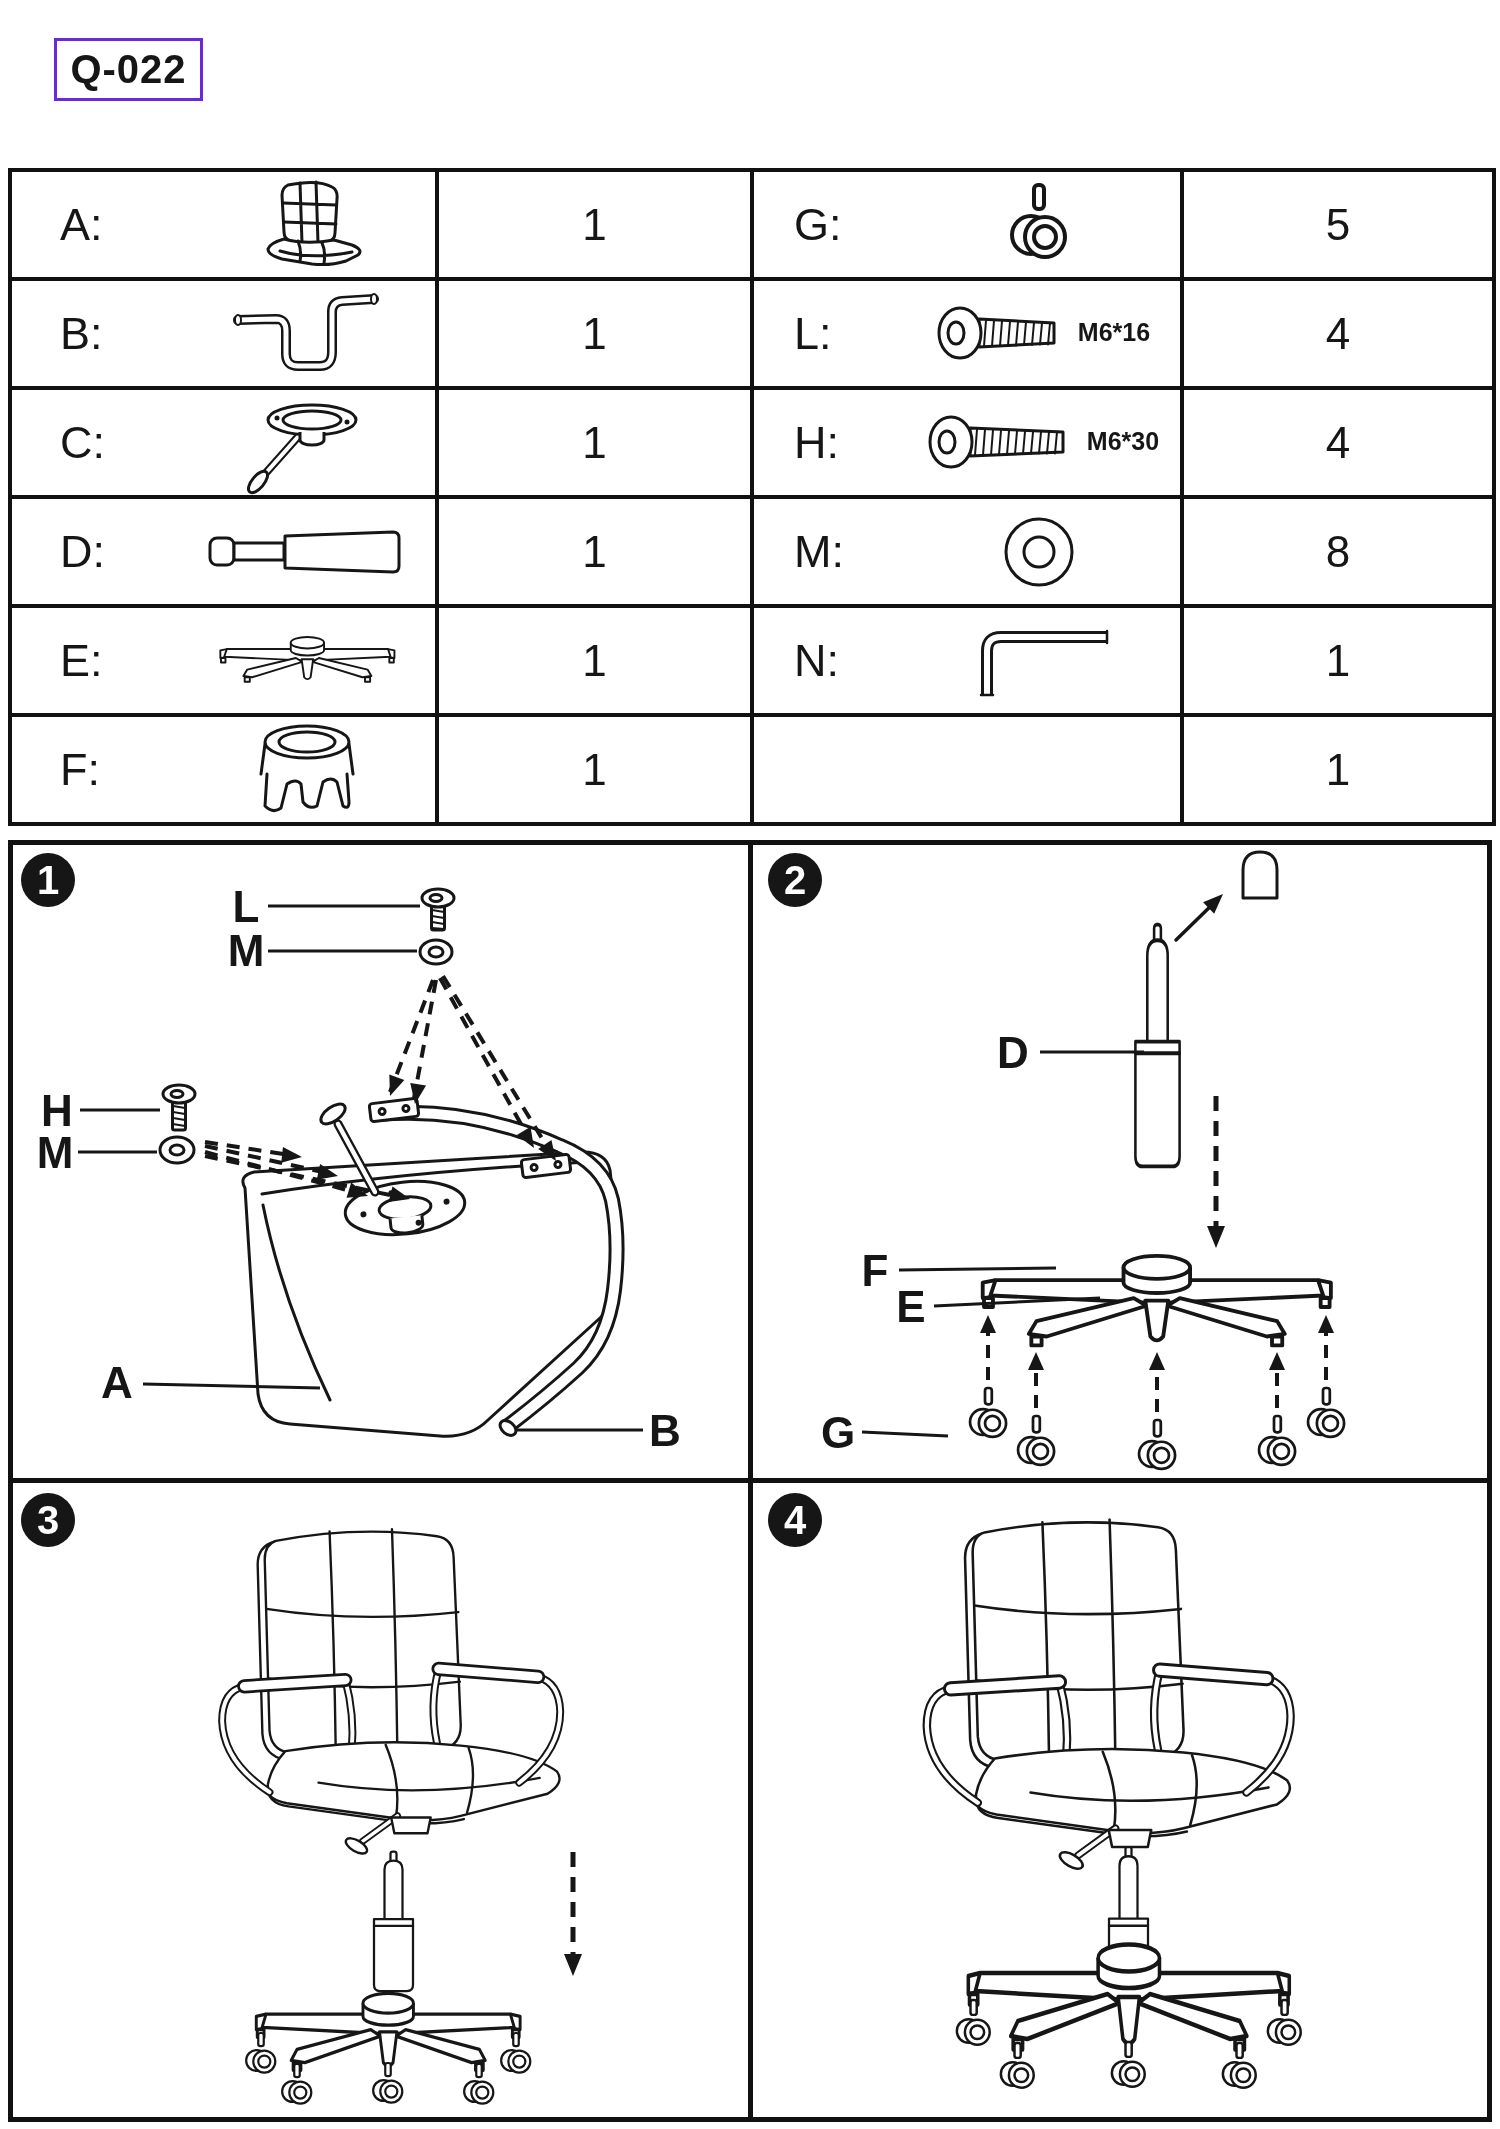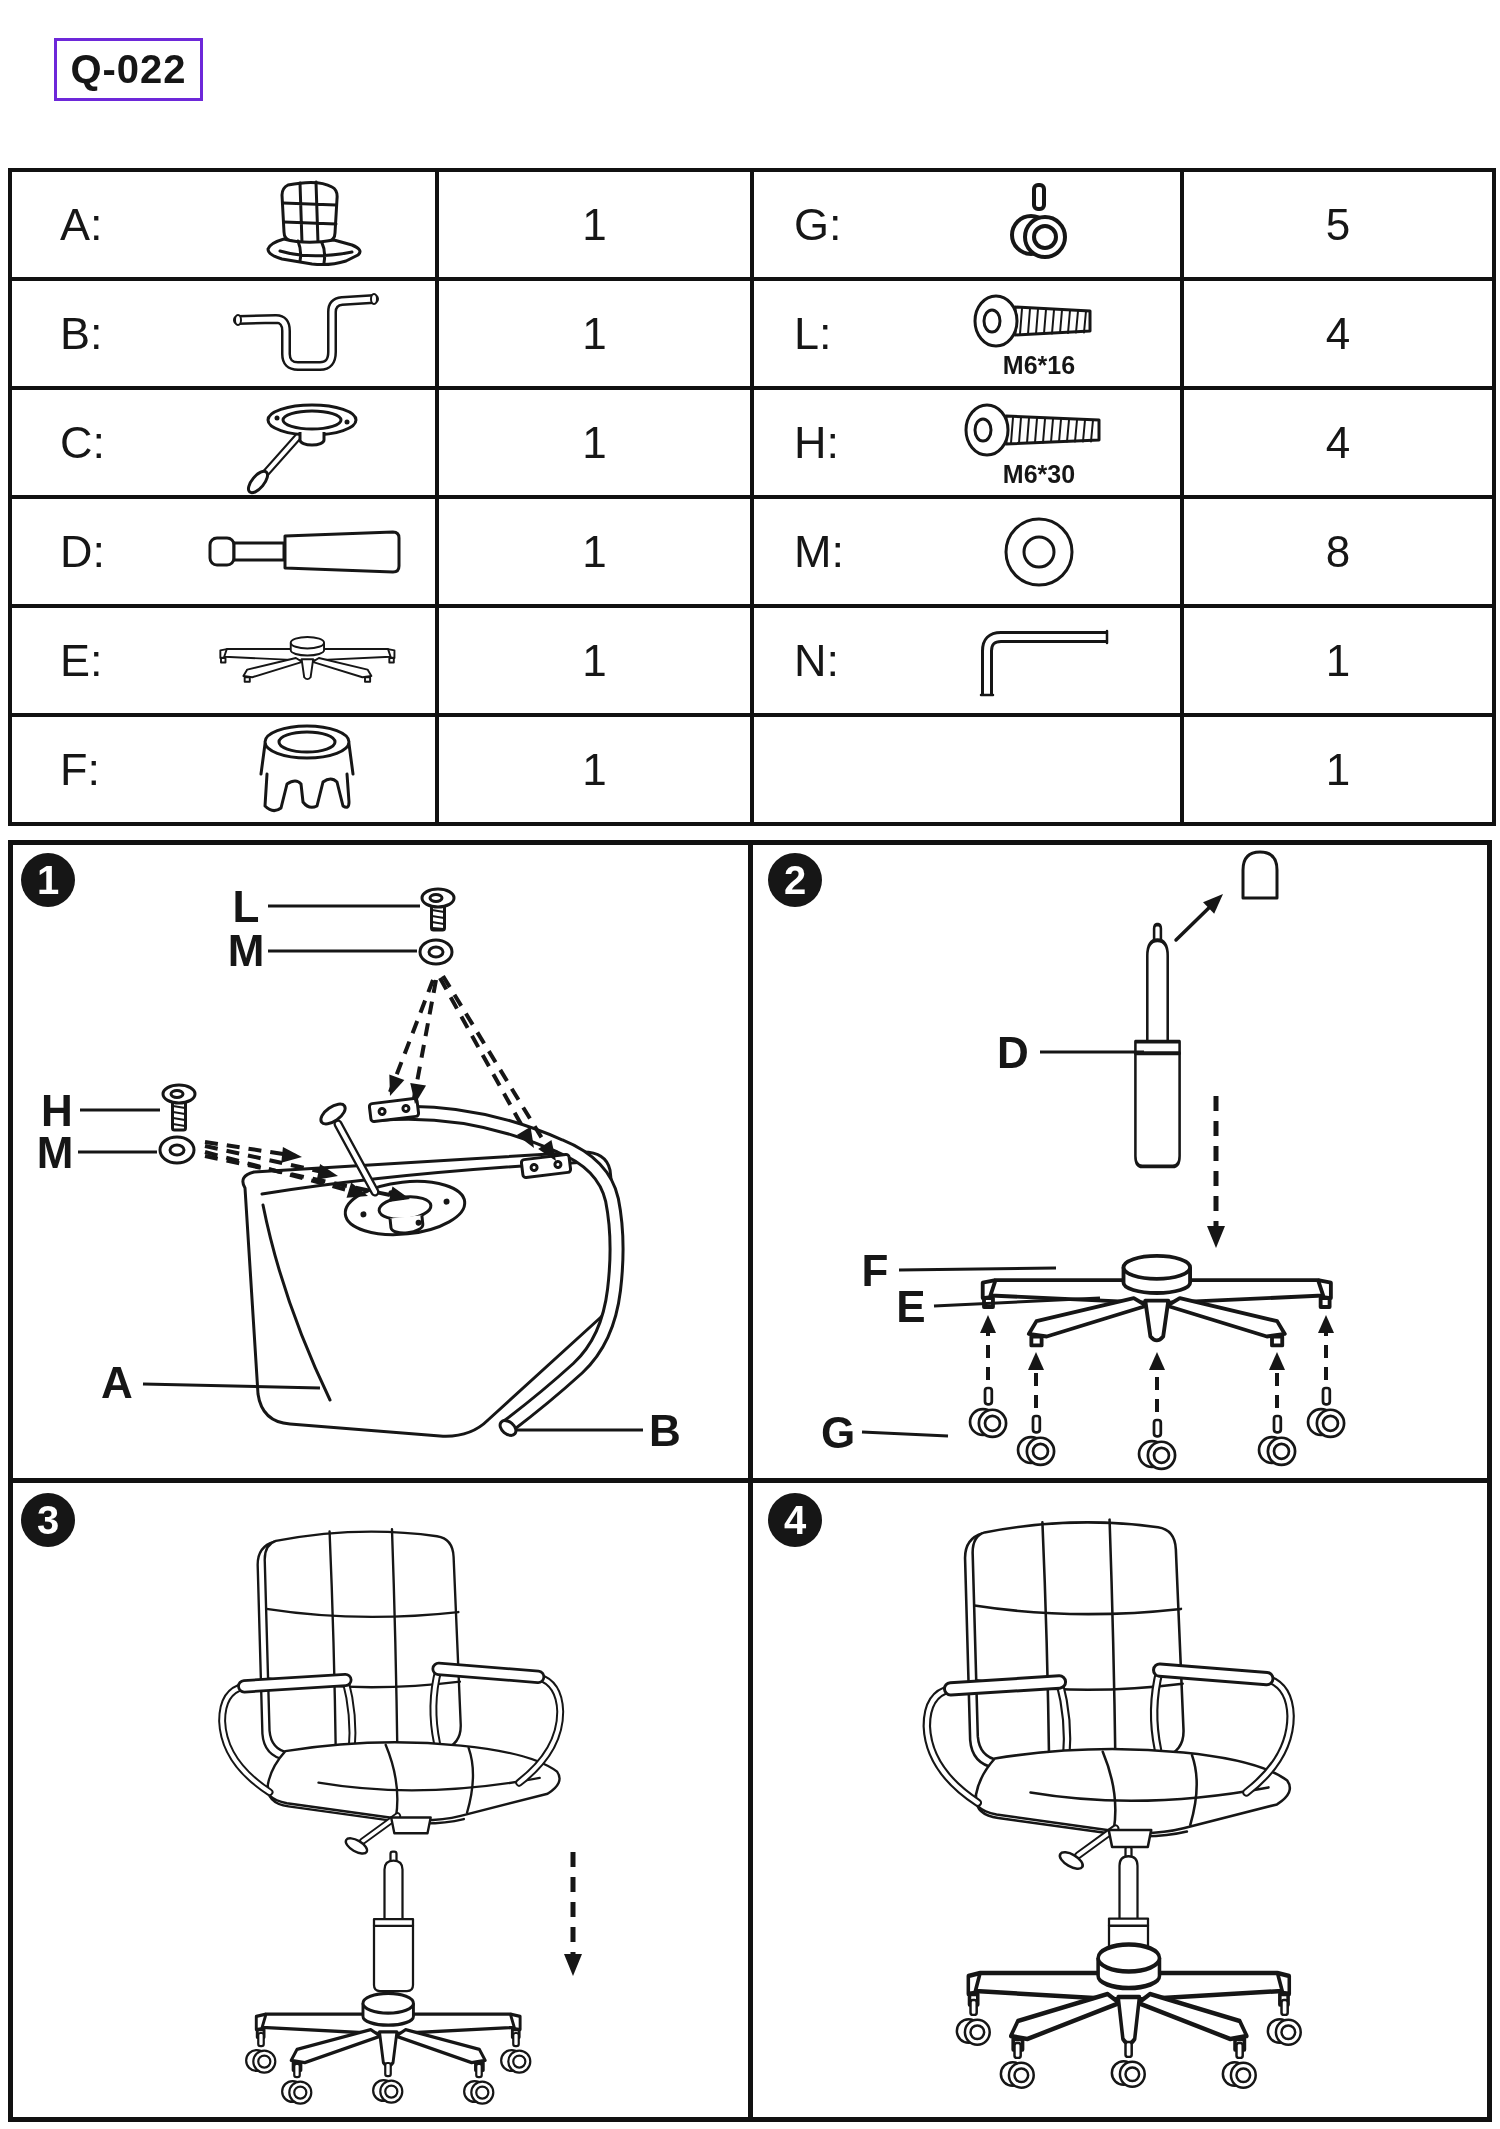--- a/index.html
+++ b/index.html
@@ -6,21 +6,21 @@
   .page{position:relative;width:1500px;height:2129px;background:#fff;
         font-family:"Liberation Sans",sans-serif;color:#161616;overflow:hidden;}
   .model-badge{position:absolute;left:40px;top:38px;width:143px;height:57px;
         border:3px solid #6d28d9;display:flex;align-items:center;justify-content:center;
         font-size:40px;font-weight:bold;letter-spacing:1px;margin-left:14px;}
   table.parts{position:absolute;left:8px;top:168px;border-collapse:collapse;table-layout:fixed;}
   table.parts td{border:4px solid #111;padding:0;height:105px;vertical-align:middle;}
   .pcell{display:flex;align-items:center;height:105px;}
   .plabel{flex:0 0 118px;padding-left:48px;font-size:45px;color:#161616;}
   .plabel.r{flex:0 0 104px;padding-left:40px;}
-  .picon{flex:1;display:flex;flex-direction:column;align-items:center;justify-content:center;}
+  .picon{flex:1;display:flex;flex-direction:row;align-items:center;justify-content:center;}
   .qty{text-align:center;font-size:44px;color:#161616;}
   .caption{font-size:25px;font-weight:bold;line-height:1;margin-top:-2px;}
   .panels{position:absolute;left:8px;top:840px;width:1484px;height:1282px;
         border:5px solid #111;box-sizing:border-box;}
   .vdiv{position:absolute;left:735px;top:0;width:5px;height:1272px;background:#111;}
   .hdiv{position:absolute;left:0;top:633px;width:1474px;height:5px;background:#111;}
   .panel{position:absolute;overflow:hidden;}
   .panel svg{display:block;}
   #p1{left:0;top:0;width:735px;height:633px;}
   #p2{left:740px;top:0;width:734px;height:633px;}

